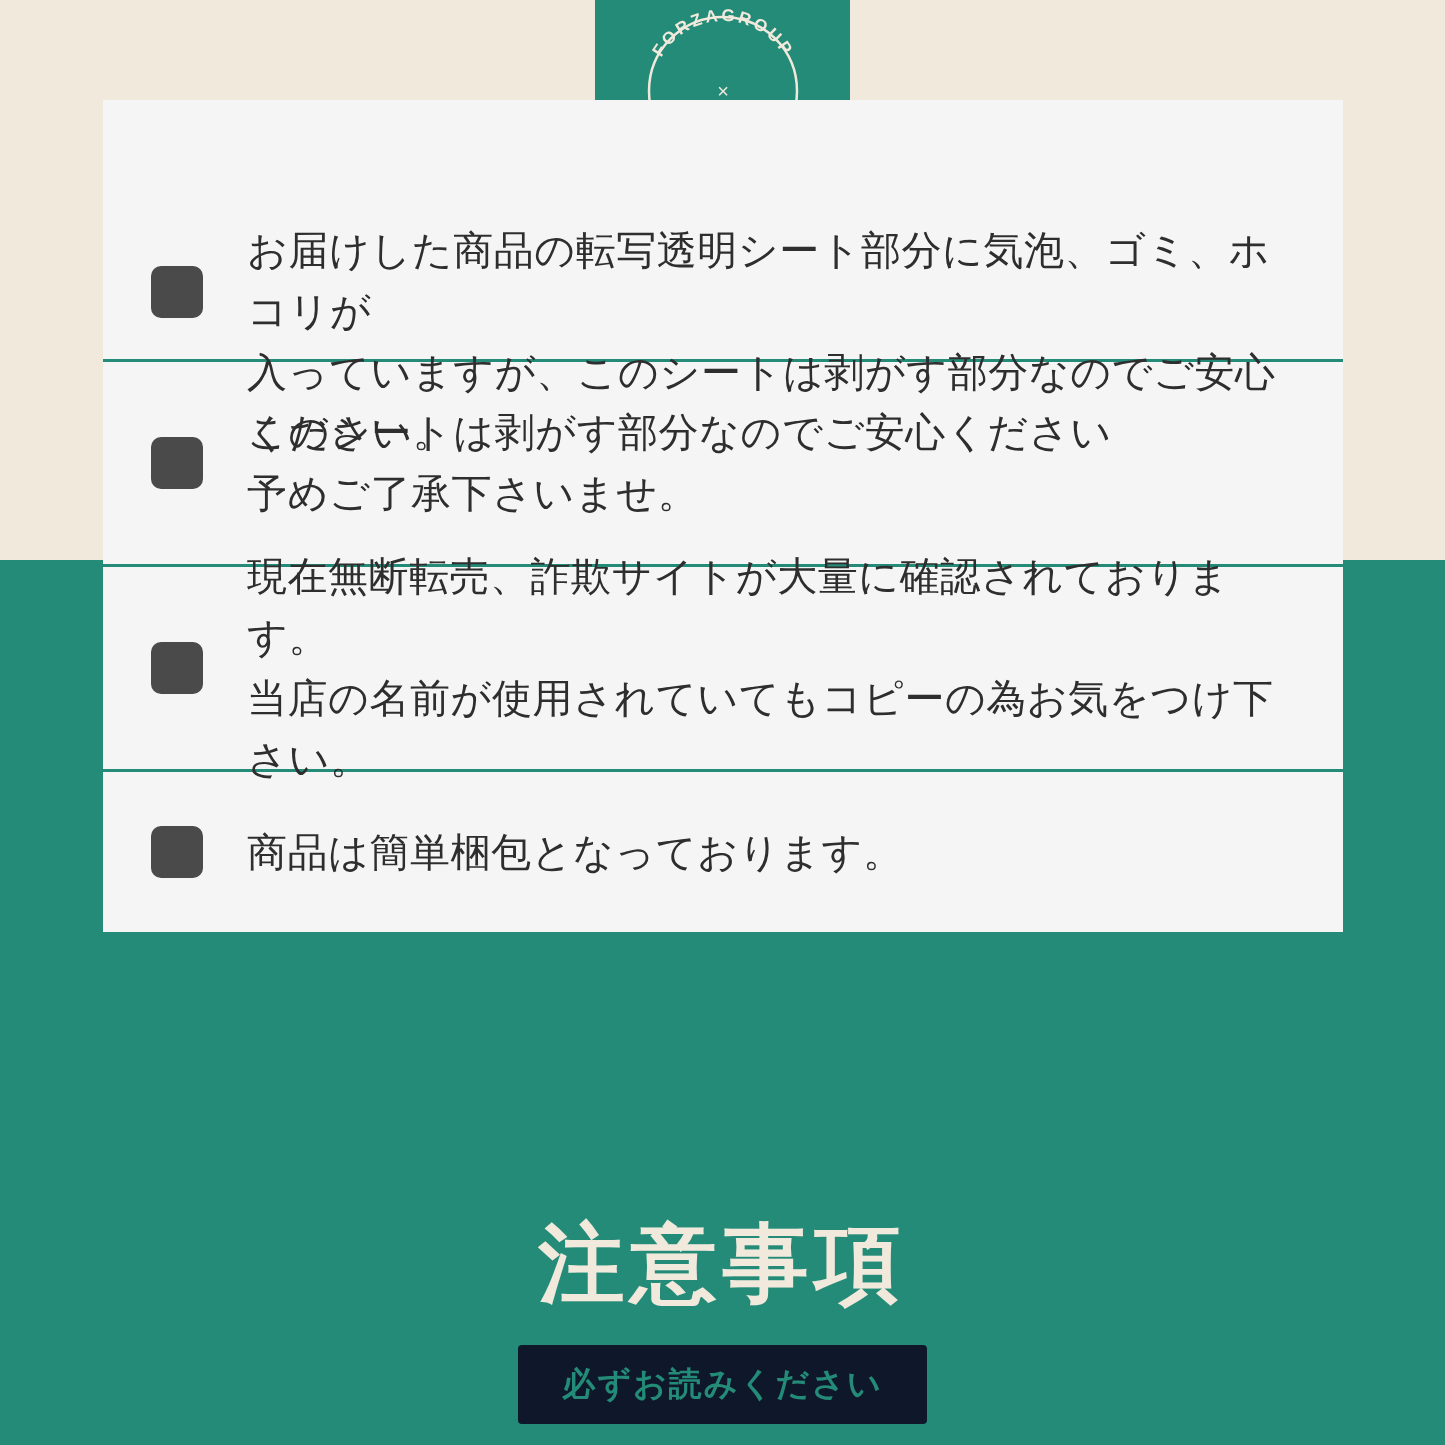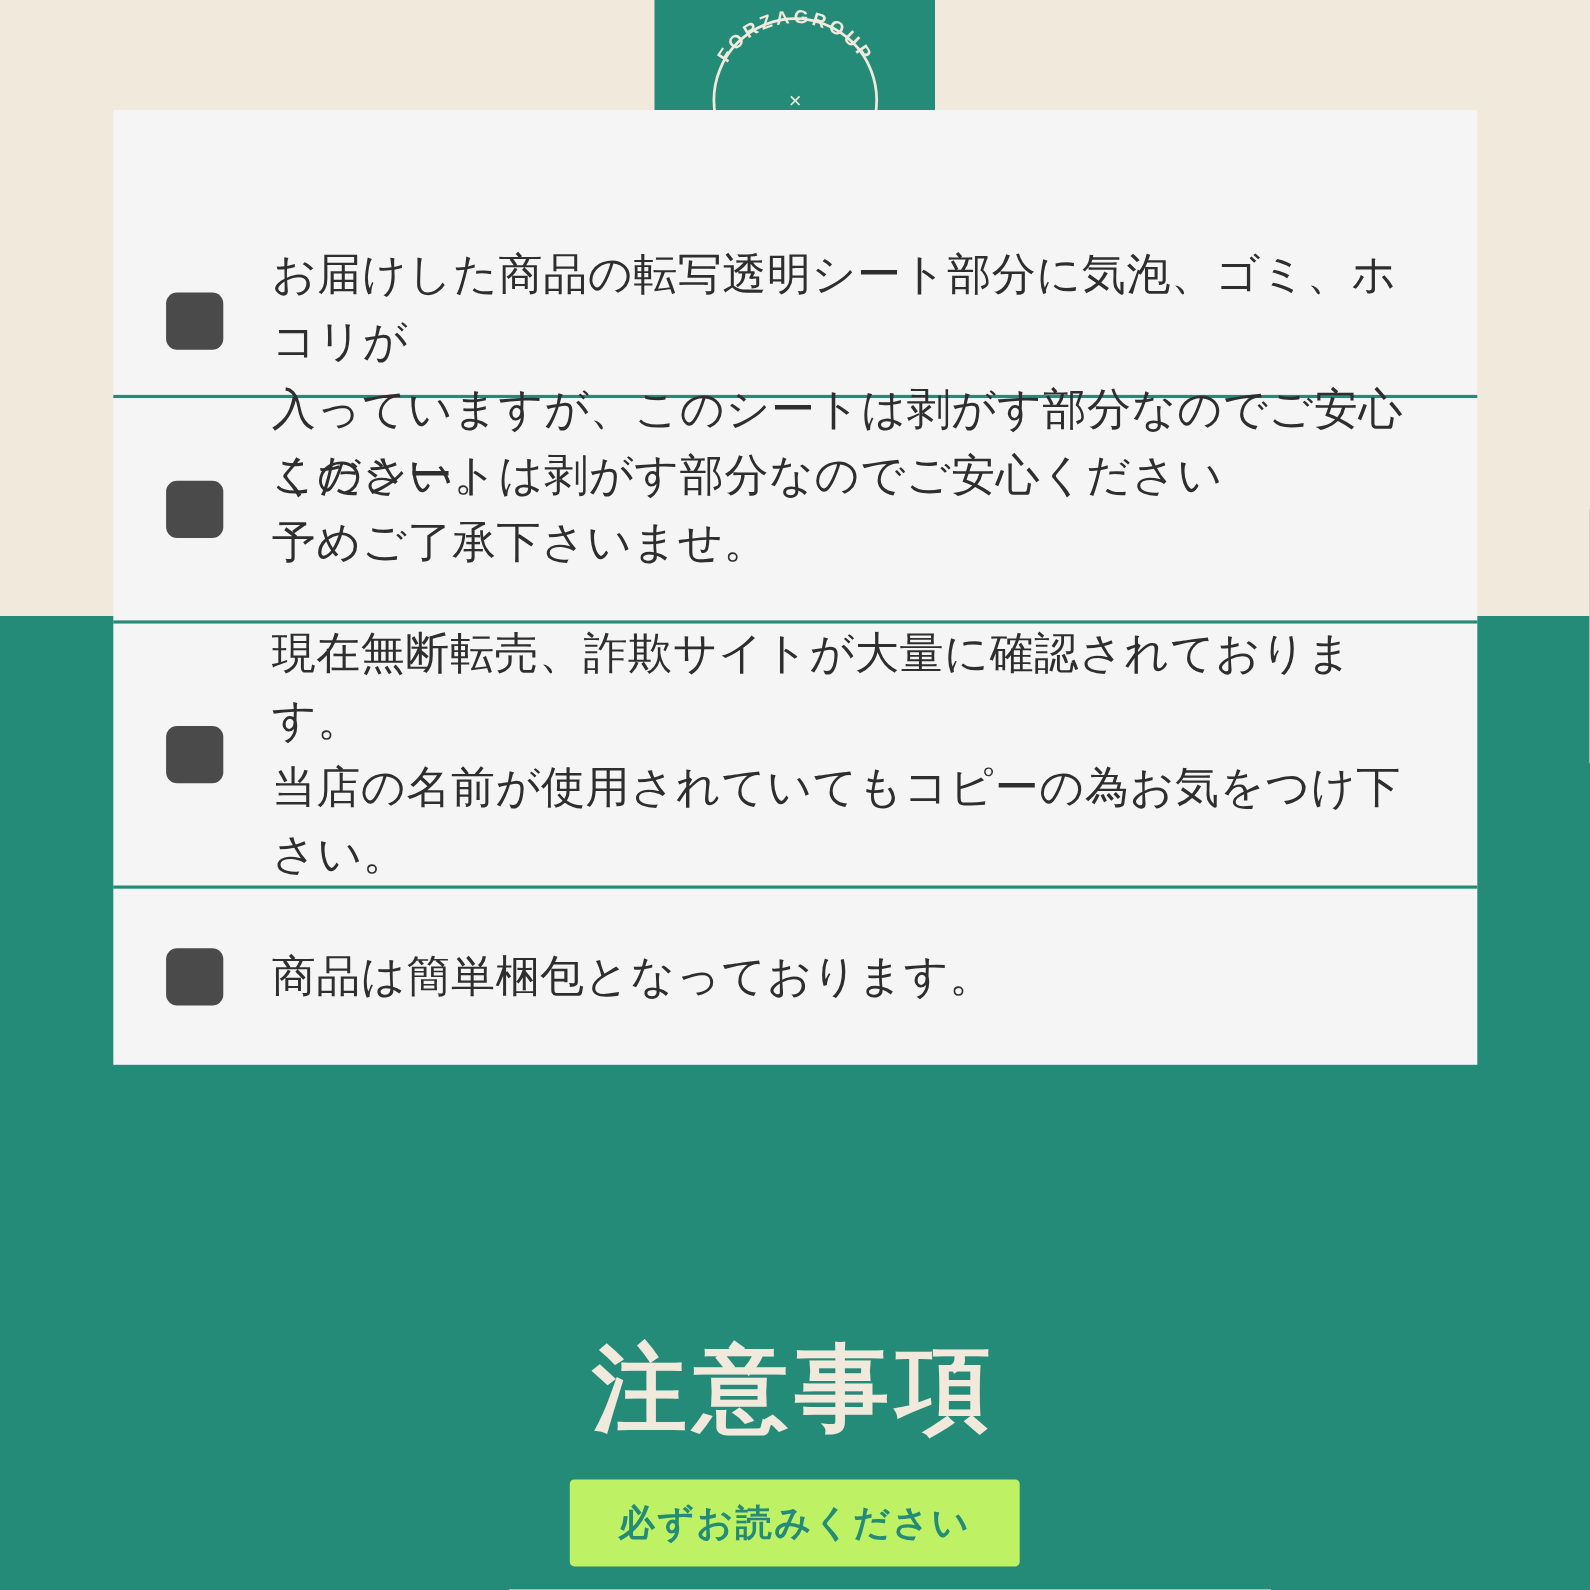--- a/index.html
+++ b/index.html
@@ -60,21 +60,21 @@
     box-sizing: border-box;
     padding: 0 40px 0 48px;
     border-bottom: 3px solid #238b77;
   }
   .card-row:last-child {
     border-bottom: none;
   }
   .row-1 { height: 262px; padding-top: 120px; align-items: flex-start; }
   .row-2 { height: 205px; }
   .row-3 { height: 205px; }
-  .row-4 { height: 241px; }
+  .row-4 { height: 205px; }
   .row-5 { height: 160px; }
   .bullet {
     width: 52px;
     height: 52px;
     background: #4a4a4a;
     border-radius: 10px;
     flex: 0 0 52px;
     margin-right: 44px;
   }
   .row-1 .bullet { margin-top: 46px; }
@@ -99,21 +99,21 @@
     font-size: 86px;
     font-weight: bold;
     letter-spacing: 6px;
     line-height: 1.2;
     margin-top: 22px;
     text-align: center;
   }
   #footer-pill {
     display: inline-block;
     margin-top: 30px;
-    background: #bef264;
+    background: #0f172a;
     color: #238b77;
     font-size: 33px;
     font-weight: bold;
     letter-spacing: 2px;
     padding: 17px 44px;
     border-radius: 4px;
   }
 </style>
 </head>
 <body>

